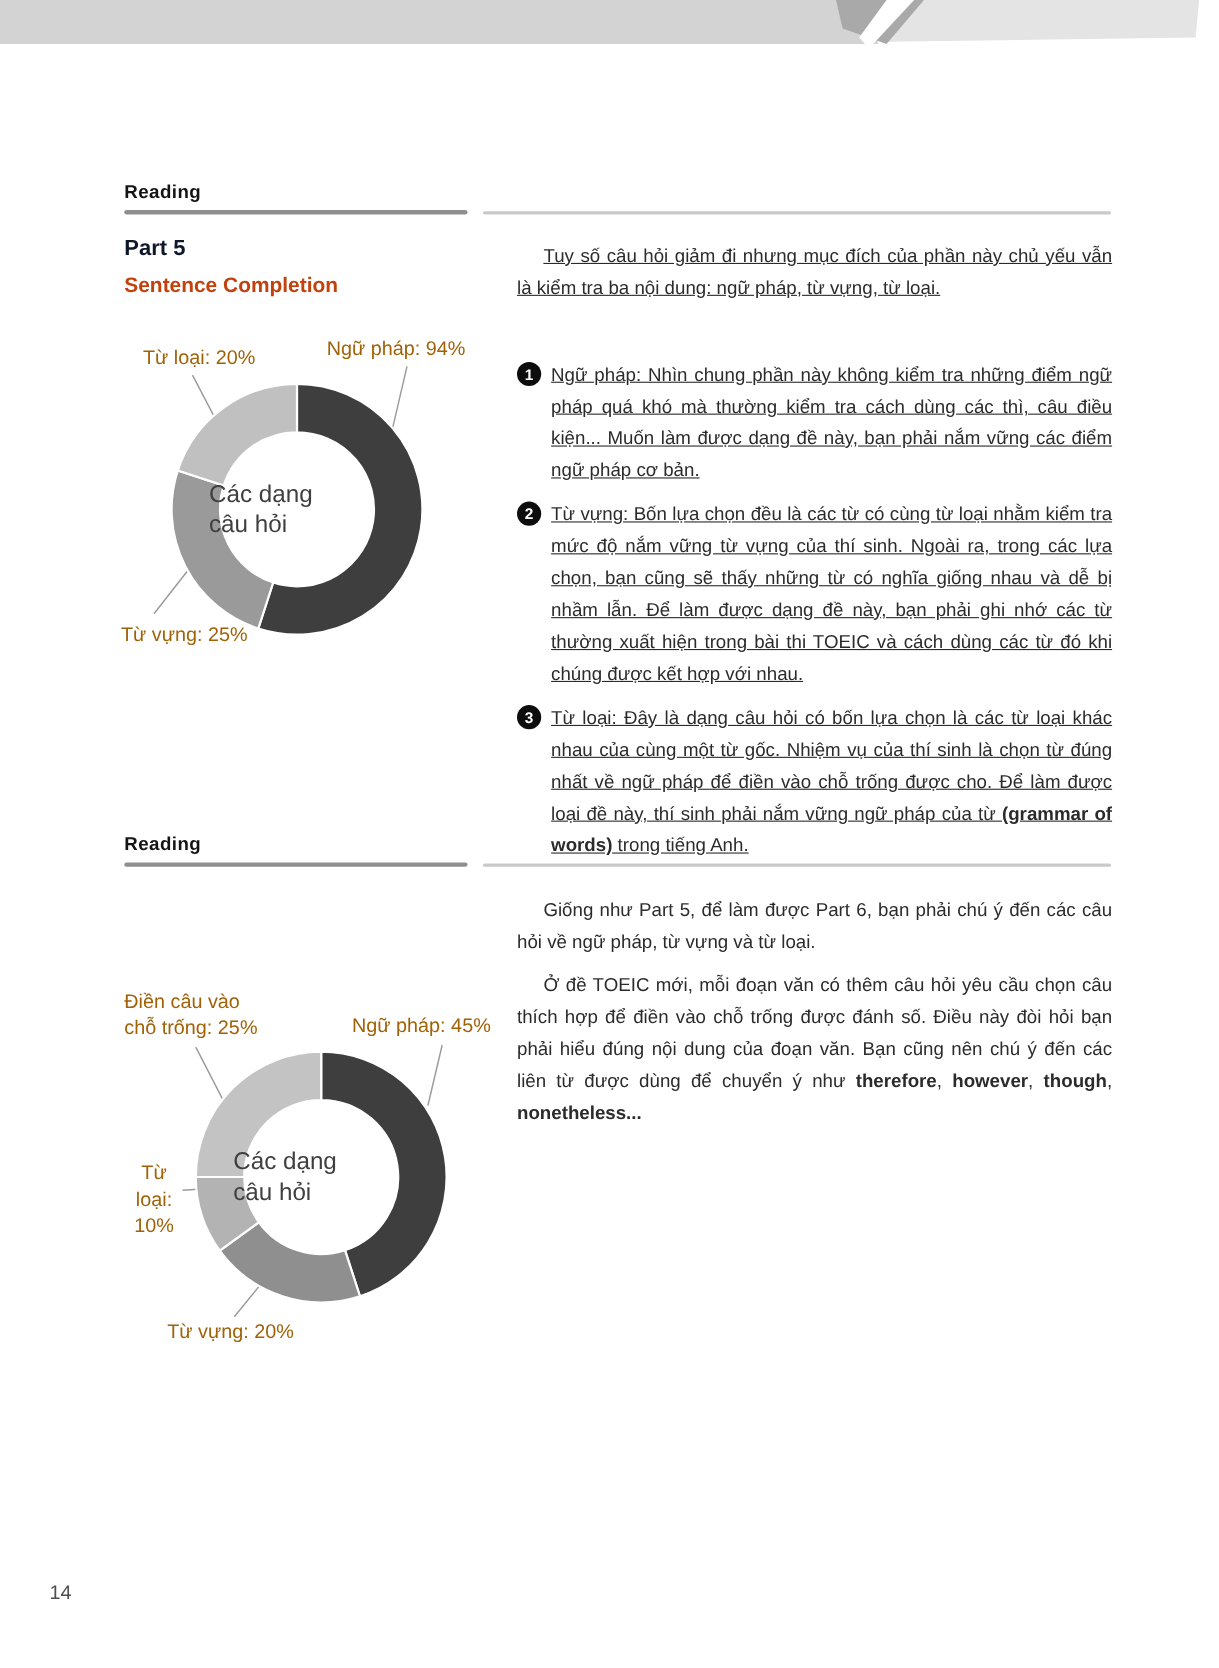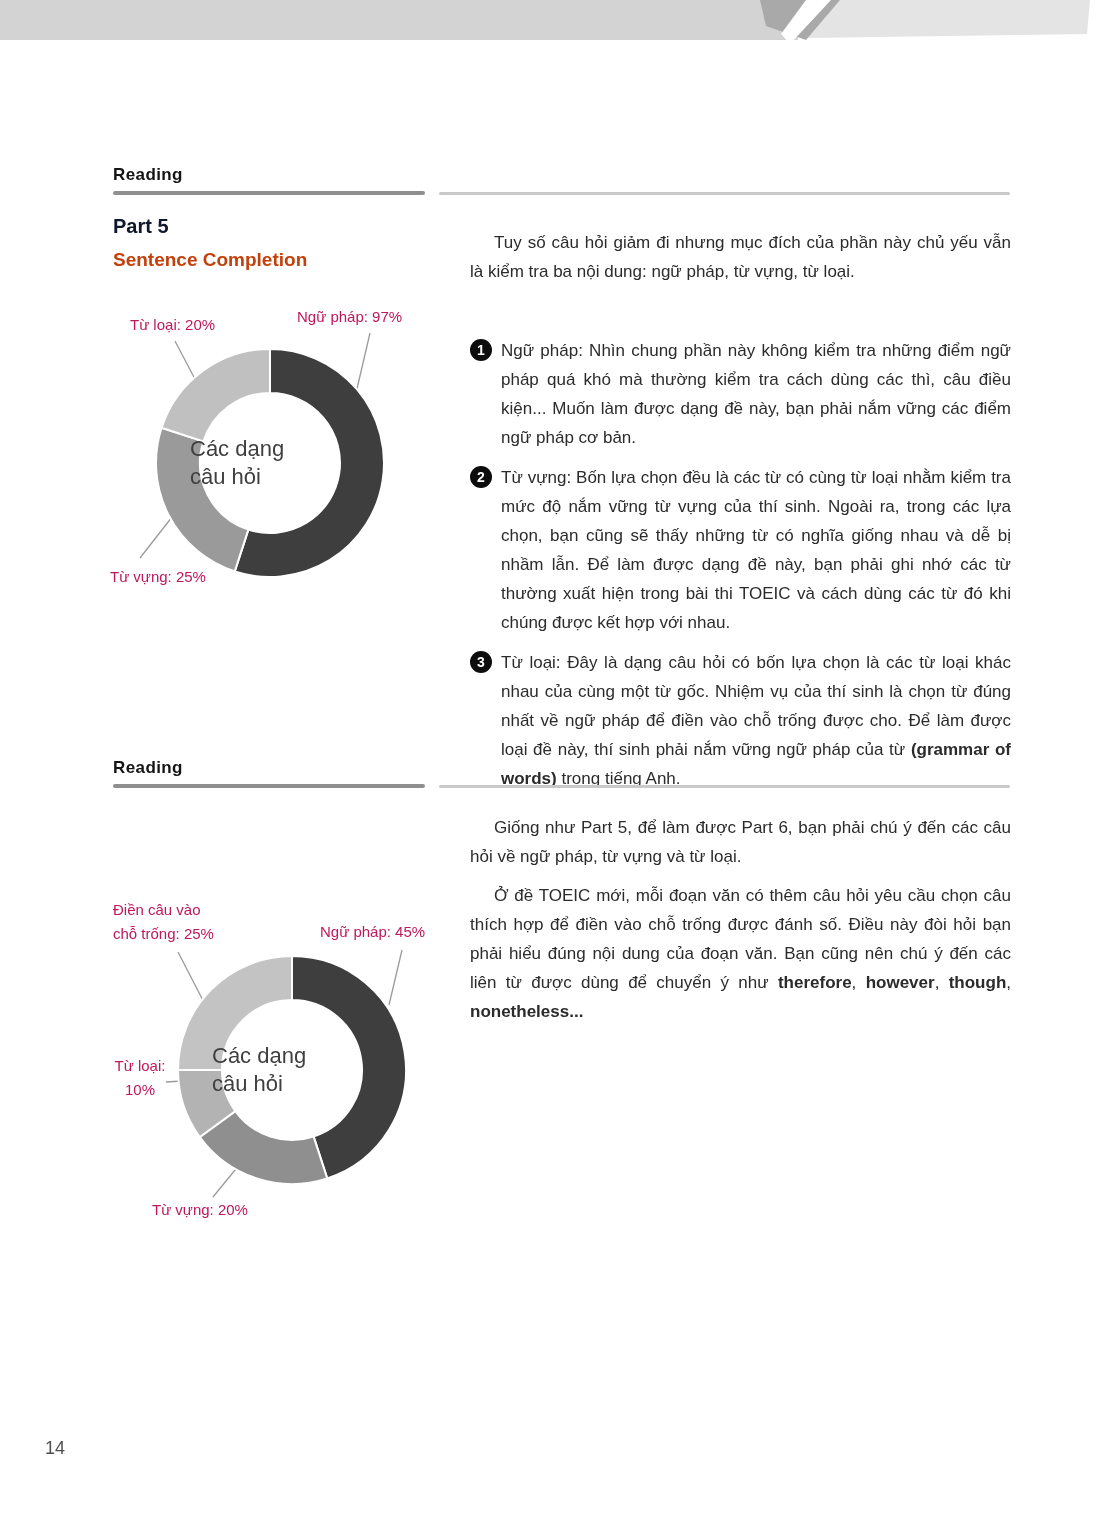--- a/index.html
+++ b/index.html
@@ -29,21 +29,21 @@
   .badge {
     position:absolute; left:0; top:3px; width:22px; height:22px; border-radius:50%;
     background:#0d0d0d; color:#fff; font-size:14px; font-weight:bold;
     display:flex; align-items:center; justify-content:center;
   }
   .b { font-weight:bold; }
 
   
   .chart { position:absolute; }
   .chart svg { position:absolute; left:0; top:0; }
-  .callout { position:absolute; font-size:15px; color:#be185d; white-space:pre-line; line-height:24px; }
+  .callout { position:absolute; font-size:18px; color:#a16207; white-space:pre-line; line-height:24px; }
   .center-label {
     position:absolute; width:160px; text-align:left; font-size:22px; line-height:28px;
     color:#3f3f3f; white-space:pre-line; transform:translate(-50%,-50%);
   }
 
   .page-number { position:absolute; left:45px; top:1438px; font-size:18px; color:#4f4f4f; }
 </style>
 </head>
 <body>
 
@@ -72,27 +72,27 @@
   <div class="chart" style="left:100px; top:293px; width:380px; height:302px;">
     <svg width="380" height="302">
       <line x1="75" y1="48" x2="97" y2="90" stroke="#9a9a9a" stroke-width="1.3"></line>
       <line x1="270" y1="40" x2="256" y2="100" stroke="#9a9a9a" stroke-width="1.3"></line>
       <line x1="40" y1="265" x2="72" y2="224" stroke="#9a9a9a" stroke-width="1.3"></line>
     <path d="M 170 56 A 114 114 0 1 1 134.77206264125596 278.42044285764746 L 148.36881039375365 236.57395614066075 A 70 70 0 1 0 170 100 Z" fill="#3e3e3e" stroke="#ffffff" stroke-width="2"></path>
         <path d="M 134.77206264125596 278.42044285764746 A 114 114 0 0 1 61.5795571423525 134.77206264125596 L 103.42604385933926 148.36881039375365 A 70 70 0 0 0 148.36881039375365 236.57395614066075 Z" fill="#9a9a9a" stroke="#ffffff" stroke-width="2"></path>
         <path d="M 61.5795571423525 134.77206264125596 A 114 114 0 0 1 169.99999999999997 56 L 170 100 A 70 70 0 0 0 103.42604385933926 148.36881039375365 Z" fill="#c0c0c0" stroke="#ffffff" stroke-width="2"></path>
       </svg>
     <div class="callout" style="left:30px; top:20px;">Từ loại: 20%</div>
-    <div class="callout" style="left:197px; top:12px;">Ngữ pháp: 97%</div>
+    <div class="callout" style="left:197px; top:12px;">Ngữ pháp: 94%</div>
     <div class="callout" style="left:10px; top:272px;">Từ vựng: 25%</div>
     <div class="center-label" style="left:170px; top:170px;">Các dạng
 câu hỏi</div>
   </div>
 
-  <div class="col-right" style="top:228px;">
+  <div class="col-right" style="top:218px;text-decoration:underline;">
     <p class="para" style="margin-bottom:50px;"><span>Tuy số câu hỏi giảm đi nhưng mục đích của phần này chủ yếu vẫn là kiểm tra ba nội dung: ngữ pháp, từ vựng, từ loại.</span></p>
 
     <div class="item">
       <span class="badge">1</span>
       <span><span>Ngữ pháp: Nhìn chung phần này không kiểm tra những điểm ngữ pháp quá khó mà thường kiểm tra cách dùng các thì, câu điều kiện... Muốn làm được dạng đề này, bạn phải nắm vững các điểm ngữ pháp cơ bản.</span></span>
     </div>
     <div class="item">
       <span class="badge">2</span>
       <span><span>Từ vựng: Bốn lựa chọn đều là các từ có cùng từ loại nhằm kiểm tra mức độ nắm vững từ vựng của thí sinh. Ngoài ra, trong các lựa chọn, bạn cũng sẽ thấy những từ có nghĩa giống nhau và dễ bị nhầm lẫn. Để làm được dạng đề này, bạn phải ghi nhớ các từ thường xuất hiện trong bài thi TOEIC và cách dùng các từ đó khi chúng được kết hợp với nhau.</span></span>
     </div>

